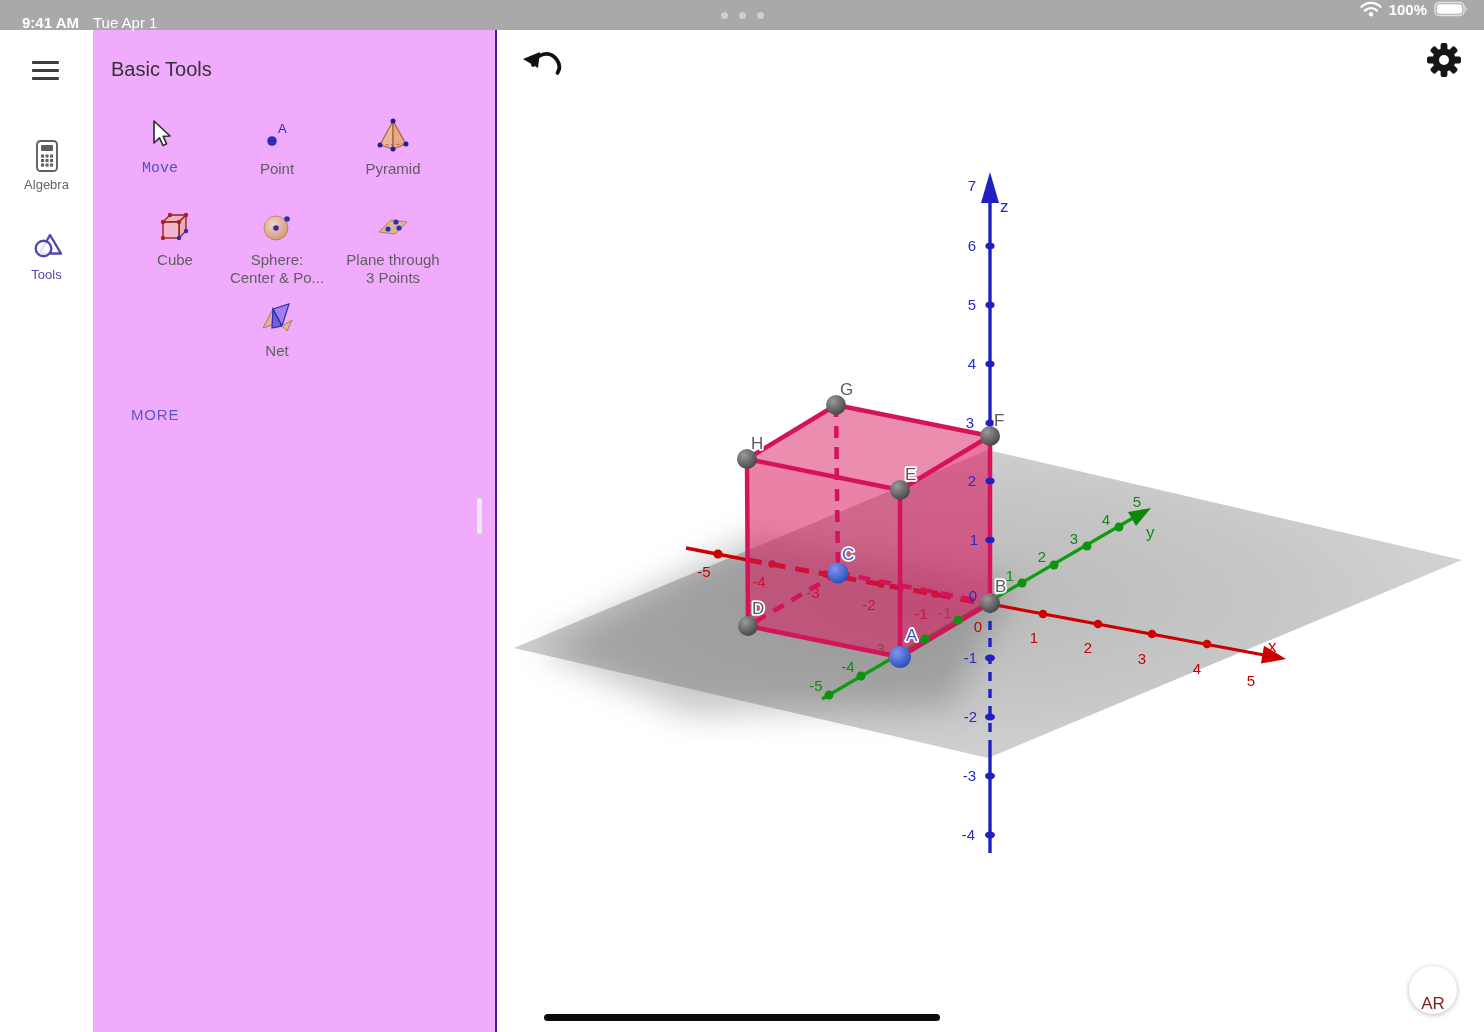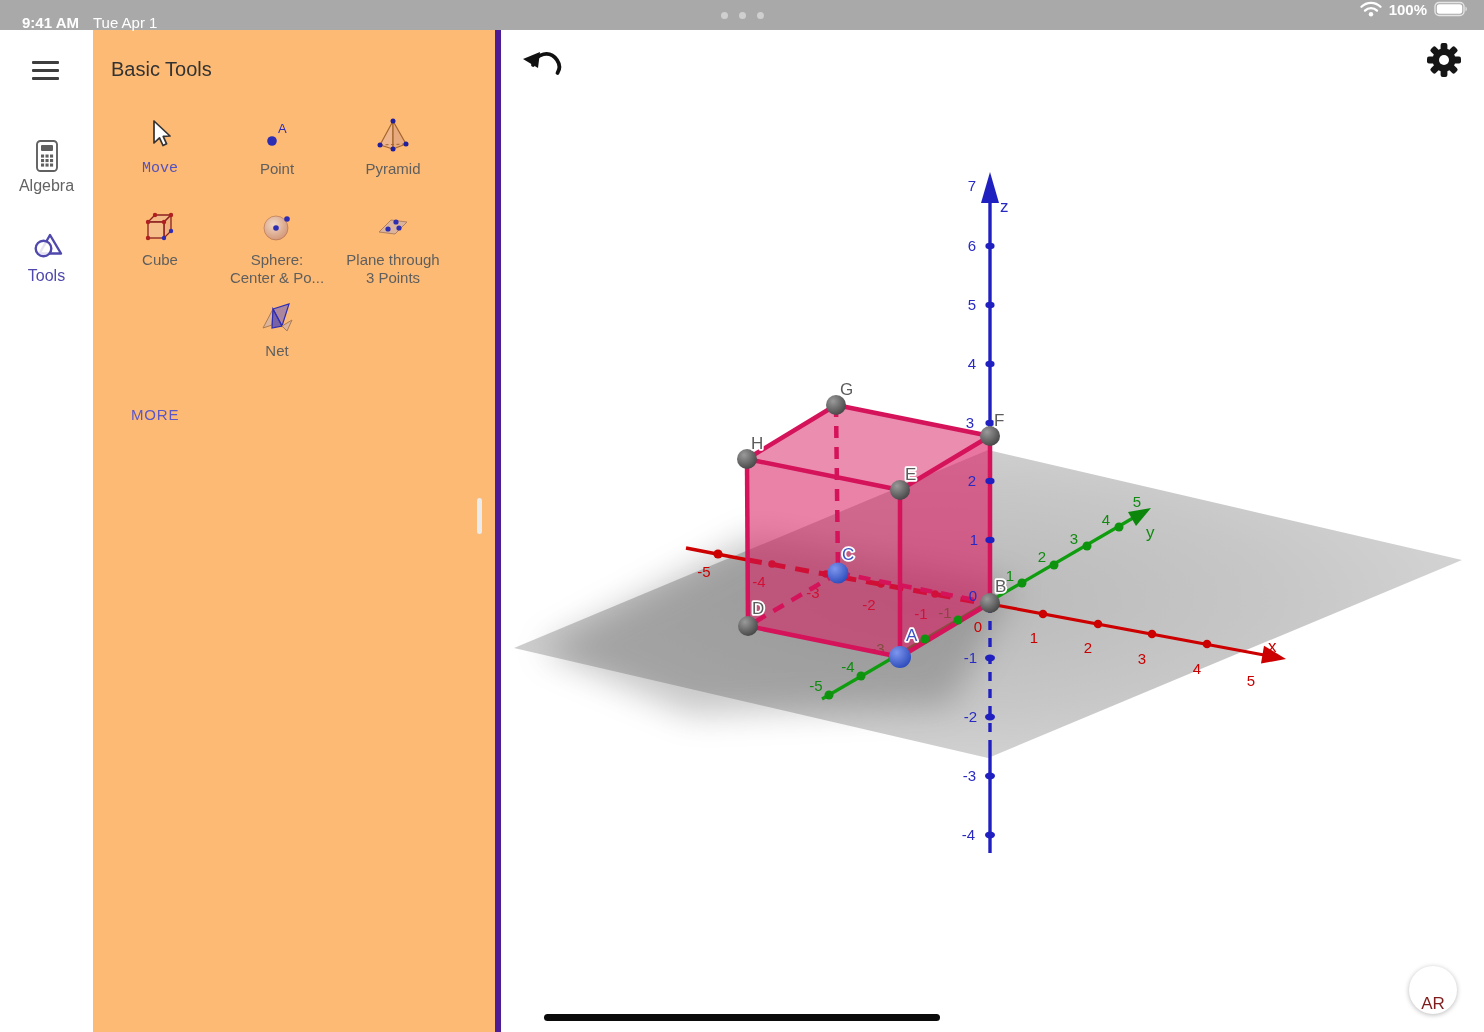--- a/index.html
+++ b/index.html
@@ -18,26 +18,26 @@
             gap:7px;font-size:15px;font-weight:700;}
 
   
   .nav-rail{position:absolute;left:0;top:30px;width:93px;height:1002px;background:#fff;
             border-right:1px solid #ececec;z-index:30;}
   .hamburger{position:absolute;left:32px;top:31px;width:27px;height:20px;cursor:pointer;}
   .hamburger span{display:block;width:27px;height:3px;background:#3e3e3e;border-radius:1px;
                   margin-bottom:5px;}
   .rail-item{position:absolute;left:0;width:93px;display:flex;flex-direction:column;
              align-items:center;gap:3px;cursor:pointer;}
-  .rail-item .lbl{font-size:16px;color:#636363;}
+  .rail-item .lbl{font-size:13px;color:#636363;}
   .rail-item.active .lbl{color:#4f48ad;}
 
   
-  .tools-panel{position:absolute;left:93px;top:30px;width:402px;height:1002px;background:#fdba74;
-               border-right:6px solid #4c1d95;z-index:30;}
+  .tools-panel{position:absolute;left:93px;top:30px;width:402px;height:1002px;background:#f0abfc;
+               border-right:2px solid #4c1d95;z-index:30;}
   .panel-title{position:absolute;left:18px;top:28px;font-size:20px;font-weight:500;color:#333;}
   .tool{position:absolute;width:120px;display:flex;flex-direction:column;align-items:center;
         cursor:pointer;}
   .tool .icn{height:48px;display:flex;align-items:center;justify-content:center;}
   .tool .tl{font-size:15px;line-height:18px;color:#5f5f5f;text-align:center;}
   .tool.active .tl{color:#5552bd;font-family:Liberation Mono, monospace;}
   .more-link{position:absolute;left:38px;top:376px;font-size:15px;font-weight:500;
              letter-spacing:0.8px;color:#5c57c9;cursor:pointer;}
   .scroll-pill{position:absolute;left:384px;top:468px;width:5px;height:36px;border-radius:3px;
                background:#ebebeb;}
@@ -314,21 +314,21 @@
           <circle cx="20" cy="5" r="2.5"></circle>
               <circle cx="7" cy="29" r="2.5"></circle>
           <circle cx="33" cy="28" r="2.5"></circle>
               <circle cx="20" cy="33" r="2.5"></circle>
         </g>
       </svg>
         </div>
       <span class="tl">Pyramid</span>
     </div>
 
-    <div class="tool" style="left:7px;top:173px">
+    <div class="tool" style="left:22px;top:173px">
       <div class="icn">
           <svg width="40" height="40" viewBox="0 0 40 40">
         <polygon points="8,15 15,8 31,8 24,15" fill="rgba(236,185,150,0.55)" stroke="#8b2020" stroke-width="1.3"></polygon>
         <polygon points="24,15 31,8 31,24 24,31" fill="rgba(230,170,130,0.55)" stroke="#8b2020" stroke-width="1.3"></polygon>
         <rect x="8" y="15" width="16" height="16" fill="rgba(240,195,160,0.5)" stroke="#8b2020" stroke-width="1.3"></rect>
         <g fill="#b02020">
           <circle cx="8" cy="15" r="2.2"></circle>
               <circle cx="24" cy="15" r="2.2"></circle>
               <circle cx="8" cy="31" r="2.2"></circle>
           <circle cx="15" cy="8" r="2.2"></circle>

